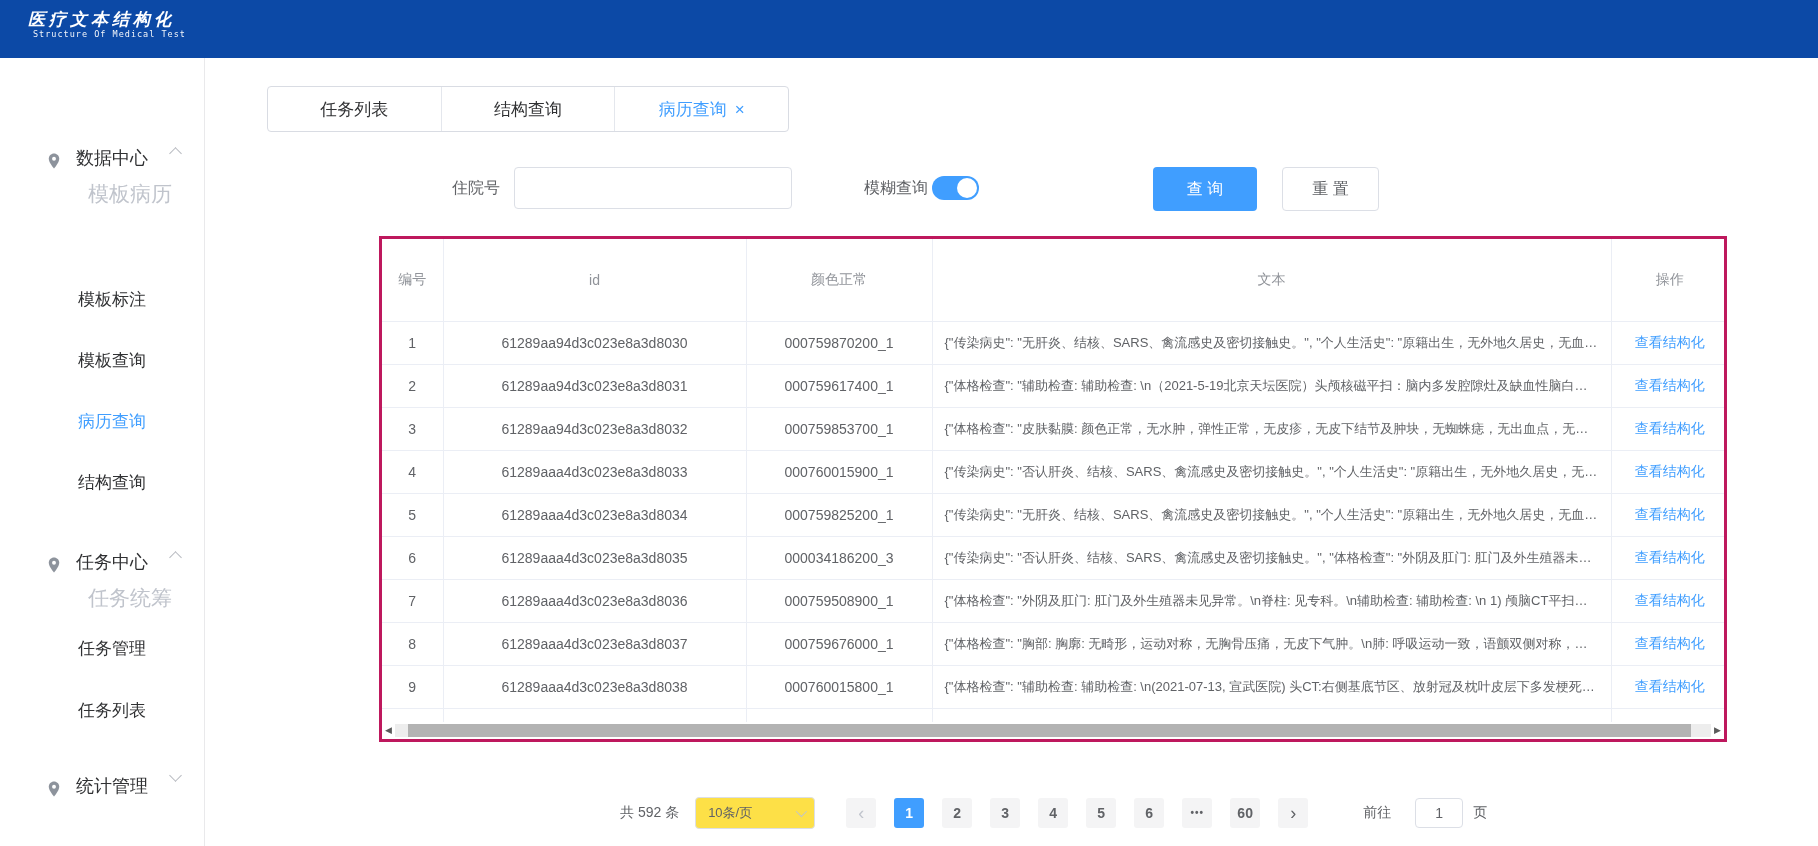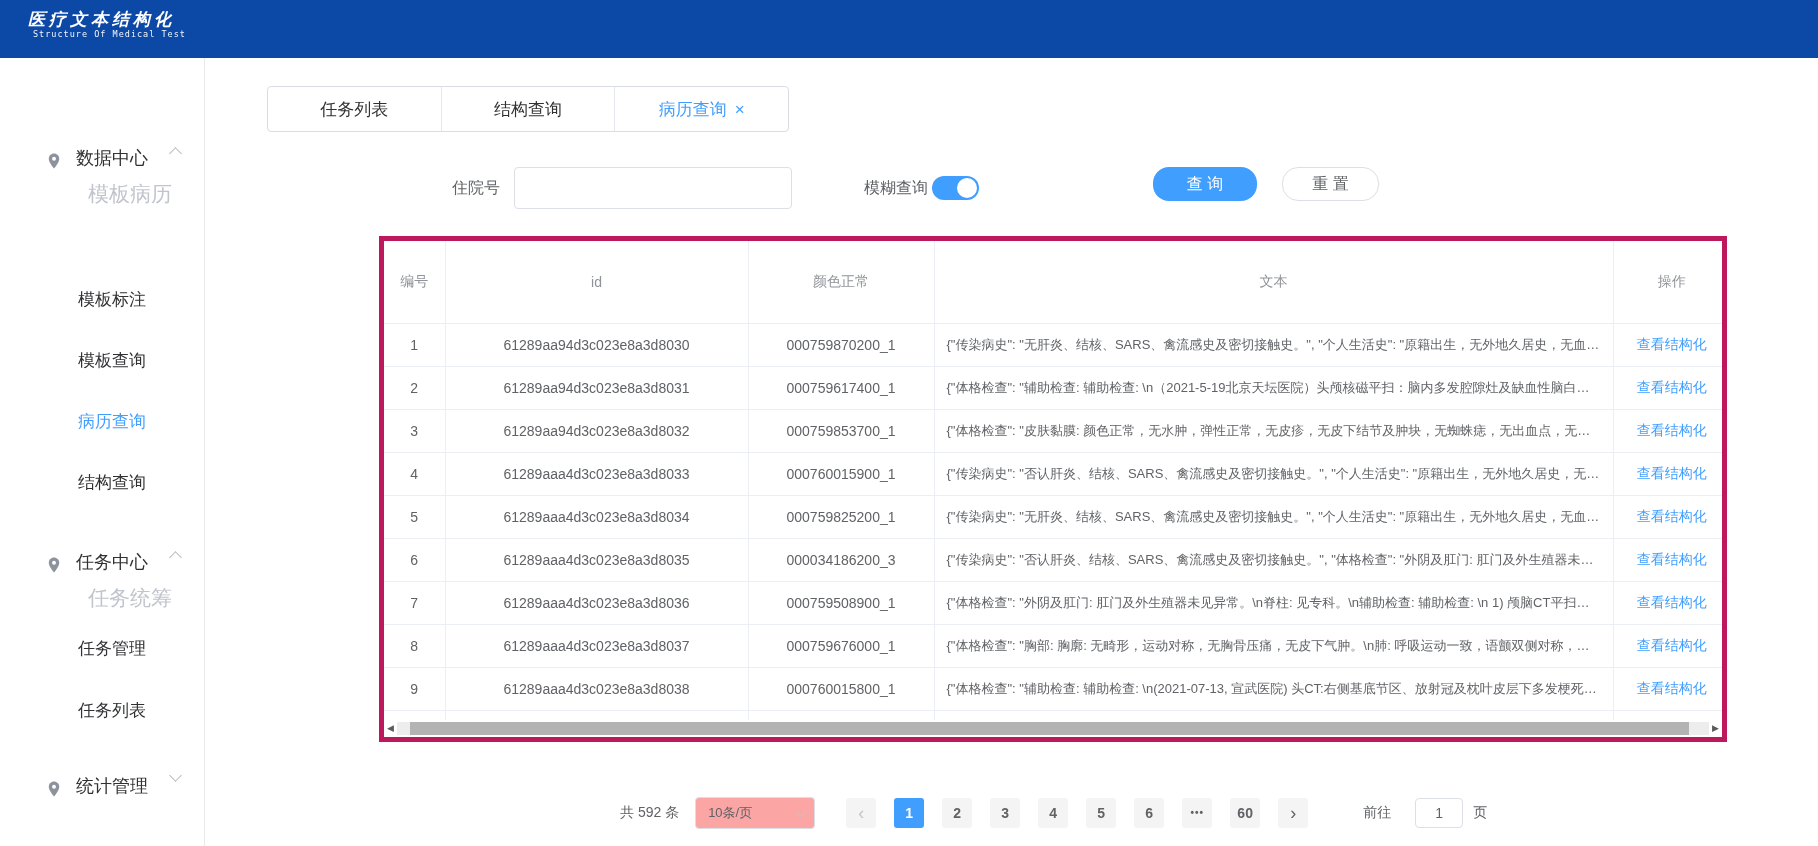--- a/index.html
+++ b/index.html
@@ -31,44 +31,44 @@
   .tab.active{color:#409eff}
   .tab .close-x{margin-left:8px;font-size:17px;color:#409eff;line-height:1;cursor:pointer}
 
   
   .form-label{position:absolute;font-size:16px;color:#606266;line-height:42px;height:42px}
   .lbl-admission{left:452px;top:167px}
   .inp-admission{position:absolute;left:514px;top:167px;width:278px;height:42px;border:1px solid #dcdfe6;border-radius:4px;font-size:15px;padding:0 12px;color:#606266;outline:none}
   .lbl-fuzzy{left:864px;top:167px}
   .switch{position:absolute;left:932px;top:176px;width:47px;height:24px;border-radius:12px;background:#409eff;cursor:pointer}
   .switch .knob{position:absolute;right:2px;top:2px;width:20px;height:20px;border-radius:50%;background:#fff}
-  .btn{position:absolute;top:167px;height:34px;border-radius:16px;font-size:16px;cursor:pointer;border:1px solid transparent;display:flex;align-items:center;justify-content:center}
+  .btn{position:absolute;top:167px;height:44px;border-radius:4px;font-size:16px;cursor:pointer;border:1px solid transparent;display:flex;align-items:center;justify-content:center}
   .btn-query{left:1153px;width:104px;background:#409eff;color:#fff}
   .btn-reset{left:1282px;width:97px;background:#fff;border-color:#dcdfe6;color:#606266}
 
   
-  .table-wrap{position:absolute;left:379px;top:236px;width:1348px;height:506px;border:5px solid #be185d;overflow:hidden;background:#fff}
+  .table-wrap{position:absolute;left:379px;top:236px;width:1348px;height:506px;border:3px solid #be185d;overflow:hidden;background:#fff}
   table{border-collapse:collapse;table-layout:fixed;width:1346px}
   th{height:82px;font-size:14px;color:#909399;font-weight:500;text-align:center;border-right:1px solid #ebeef5;border-bottom:1px solid #ebeef5;background:#fff}
   td{height:43px;font-size:14px;color:#606266;text-align:center;border-right:1px solid #ebeef5;border-bottom:1px solid #ebeef5;white-space:nowrap;overflow:hidden;text-overflow:ellipsis}
   th:last-child,td:last-child{border-right:none}
   td.txt{text-align:left;padding:0 12px;font-size:13px}
   .op a{color:#409eff;text-decoration:none;font-size:14px;cursor:pointer}
   .op a + a{margin-left:0}
 
   
   .hscroll{position:absolute;left:0;right:0;bottom:0;height:17px;background:#fff;display:flex;align-items:center;padding:0 3px}
   .hs-arrow{font-size:9px;color:#5a5a5a;line-height:17px;flex:none;cursor:pointer}
   .hs-track{flex:1;height:13px;background:#ededed;margin:0 3px;position:relative;cursor:pointer}
   .hs-thumb{position:absolute;left:1%;top:0;height:13px;width:97.5%;background:#b3b3b3}
 
   
   .pager{position:absolute;left:620px;top:797px;height:32px;display:flex;align-items:center;font-size:14px;color:#606266}
   .pg-total{margin-right:16px;white-space:nowrap}
-  .pg-size{width:120px;height:32px;border:1px solid #dcdfe6;border-radius:4px;display:flex;align-items:center;padding:0 10px 0 12px;font-size:13px;color:#606266;cursor:pointer;margin-right:22px;background:#fca5a5}
+  .pg-size{width:120px;height:32px;border:1px solid #dcdfe6;border-radius:4px;display:flex;align-items:center;padding:0 10px 0 12px;font-size:13px;color:#606266;cursor:pointer;margin-right:22px;background:#fde047}
   .pg-size .sel-chev{margin-left:auto;width:8px;height:8px;border-right:1.4px solid #c0c4cc;border-bottom:1.4px solid #c0c4cc;transform:rotate(45deg) translateY(-2px)}
   .pg-btn{min-width:30px;height:30px;line-height:30px;text-align:center;border-radius:3px;background:#f4f4f5;color:#606266;font-weight:600;cursor:pointer;margin:0 9px;padding:0 4px;user-select:none}
   .pg-btn.nav{font-size:18px;font-weight:400}
   .pg-btn.disabled{color:#c0c4cc;cursor:default}
   .pg-btn.active{background:#409eff;color:#fff;cursor:default}
   .pg-goto{display:flex;align-items:center;margin-left:46px}
   .pg-goto .glabel{margin-right:24px}
   .pg-goto input{width:48px;height:30px;border:1px solid #dcdfe6;border-radius:4px;text-align:center;font-size:14px;color:#606266;outline:none;margin-right:10px}
 </style>
 </head>

